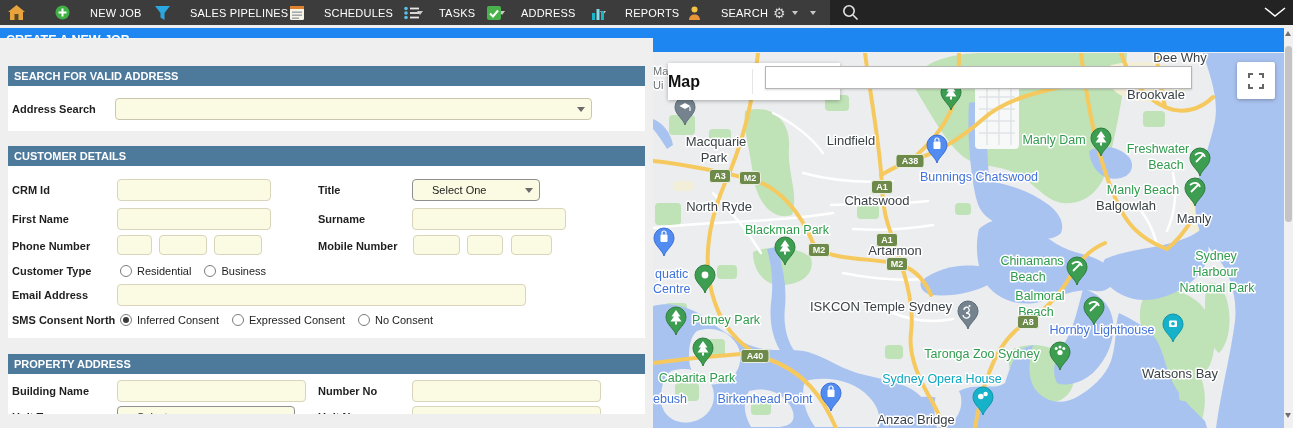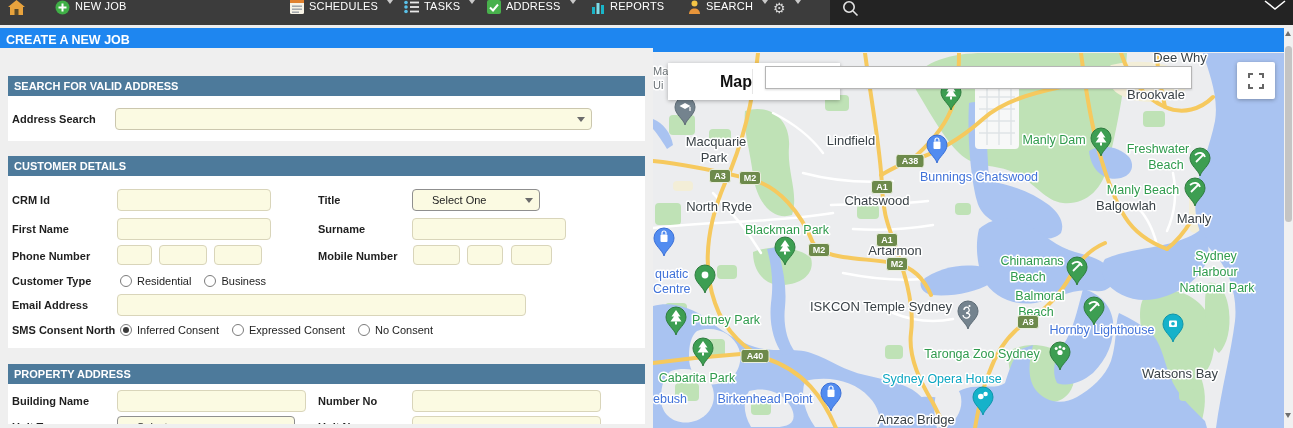--- a/index.html
+++ b/index.html
@@ -1,26 +1,26 @@
 <!DOCTYPE html>
 <html><head>
 <meta charset="utf-8">
 <style>
 *{box-sizing:border-box;margin:0;padding:0}
 html,body{width:1293px;height:428px}
 body{position:relative;font-family:"Liberation Sans",sans-serif;background:#efefef;overflow:hidden}
 
 .nav{position:absolute;left:0;top:0;width:1293px;height:25px;background:#3c3c3c}
 .nav-dark{position:absolute;left:830px;top:0;right:0;bottom:0;background:#232323}
-.nav-item{position:absolute;top:0;height:25px;display:flex;align-items:flex-start;gap:5px;color:#fff;font-size:11px;letter-spacing:.2px;white-space:nowrap}
+.nav-item{position:absolute;top:0;height:25px;display:flex;align-items:center;gap:20px;color:#fff;font-size:11px;letter-spacing:.2px;white-space:nowrap}
 .caret{width:0;height:0;border-left:3.5px solid transparent;border-right:3.5px solid transparent;border-top:4px solid #c9c9c9;margin-left:4px}
 
 .titlebar{position:absolute;left:0;top:28px;width:1284px;height:24px;background:#1e86f0;color:#fff;font-weight:bold;font-size:12.5px;line-height:24px;padding-left:6px}
 
-.formcol{position:absolute;left:0;top:48px;width:653px;height:376px;background:#efefef;overflow:hidden}
+.formcol{position:absolute;left:0;top:38px;width:653px;height:376px;background:#efefef;overflow:hidden}
 .section{position:absolute;left:8px;width:637px}
 .sec-h{height:20px;background:#4d7a9b;color:#fff;font-weight:bold;font-size:11px;line-height:20px;padding-left:6px}
 .sec-b{background:#fff;position:relative}
 .row{position:absolute;left:0;right:0;height:22px}
 .lbl{position:absolute;font-size:11px;font-weight:bold;color:#1f1f1f;top:50%;transform:translateY(-50%)}
 .inp{position:absolute;height:22px;background:#fbfae2;border:1px solid #d9d5ba;border-radius:4px;top:0}
 .sel{position:absolute;height:22px;background:#fbfae2;border:1px solid #8f8f8f;border-radius:4px;top:0}
 .sel .val{font-size:11px;color:#222;line-height:20px;padding-left:19px;display:block}
 .dd{position:absolute;right:6px;top:8px;width:0;height:0;border-left:4px solid transparent;border-right:4px solid transparent;border-top:5px solid #6b6b6b}
 .radio{width:12px;height:12px;border:1px solid #7c7c7c;border-radius:50%;background:#fff;display:inline-block;flex:none}
@@ -31,21 +31,21 @@
 
 .mapcol{position:absolute;left:653px;top:53px;width:631px;height:375px;overflow:hidden;background:#ecedef}
 .ml{paint-order:stroke;stroke:#ffffff;stroke-width:3px;stroke-linejoin:round;font-size:12.5px}
 .ml-t{fill:#3a4247;font-size:13px}
 .ml-p{fill:#2f9b4d}
 .ml-b{fill:#4072d9}
 .ml-c{fill:#0da6c2}
 .ml-e{fill:#6d7478;font-size:11px}
 .badge-t{fill:#fff;font-weight:bold;font-size:9px;text-anchor:middle}
 .mapctl{position:absolute;left:15px;top:10px;width:172px;height:37px;background:#fff;box-shadow:0 1px 4px rgba(0,0,0,.3);z-index:2}
-.mapctl .m{position:absolute;left:0;top:0;width:84px;height:100%;text-align:right;line-height:37px;font-weight:bold;font-size:16px;color:#111}
+.mapctl .m{position:absolute;left:0;top:0;width:84px;height:100%;text-align:left;line-height:37px;font-weight:bold;font-size:16px;color:#111}
 .mapctl .divider{position:absolute;left:84px;top:6px;bottom:6px;width:1px;background:#e6e6e6}
 .mapctl .s{position:absolute;left:98px;top:0;height:100%;line-height:37px;font-size:16px;color:#444}
 .mapsearch{position:absolute;left:112px;top:13px;width:427px;height:23px;background:#fff;border:1px solid #b5b5b5;z-index:3;box-shadow:0 1px 2px rgba(0,0,0,.15)}
 .mapsearch input{width:100%;height:100%;border:0;outline:0;background:transparent}
 .fsbtn{position:absolute;left:584px;top:9px;width:38px;height:37px;background:#fff;border-radius:2px;box-shadow:0 1px 4px rgba(0,0,0,.3);z-index:2;display:flex;align-items:center;justify-content:center}
 
 .sbar{position:absolute;left:1284px;top:28px;width:9px;height:400px;background:#f1f1f1}
 .sb-up{position:absolute;top:3px;left:1px;width:0;height:0;border-left:3.5px solid transparent;border-right:3.5px solid transparent;border-bottom:5px solid #6f6f6f}
 .sb-dn{position:absolute;bottom:10px;left:1px;width:0;height:0;border-left:3.5px solid transparent;border-right:3.5px solid transparent;border-top:5px solid #6f6f6f}
 .sb-th{position:absolute;top:18px;left:1px;width:7px;height:176px;background:#c4c4c4;border-radius:4px}
@@ -61,20 +61,26 @@
         <rect x="6.5" y="9" width="4" height="6" fill="#5a4a28"></rect>
       </svg>
   </div>
   <div class="nav-item" style="left:55px">
     <svg width="15" height="15">
         <circle cx="7.5" cy="7.5" r="7" fill="#3faf46"></circle>
         <rect x="6.5" y="3.5" width="2" height="8" fill="#fff"></rect>
         <rect x="3.5" y="6.5" width="8" height="2" fill="#fff"></rect>
       </svg>
     <span>NEW JOB</span>
+  </div>
+  <div class="nav-item" style="left:155px">
+    <svg width="15" height="14">
+        <path d="M0 0h15l-5.5 7v7l-4-2.5V7z" fill="#2aa7e0"></path>
+      </svg>
+    <span>SALES PIPELINES</span>
   </div>
   <div class="nav-item" style="left:290px">
     <svg width="14" height="14">
         <rect x="0" y="0" width="14" height="14" rx="1.5" fill="#f7f3e6"></rect>
         <rect x="0" y="0" width="14" height="3" fill="#e0812f"></rect>
         <rect x="2" y="5.5" width="10" height="1.4" fill="#9aa0a6"></rect>
         <rect x="2" y="8.5" width="10" height="1.4" fill="#9aa0a6"></rect>
         <rect x="2" y="11.5" width="7" height="1.4" fill="#9aa0a6"></rect>
       </svg>
     <span>SCHEDULES</span>

